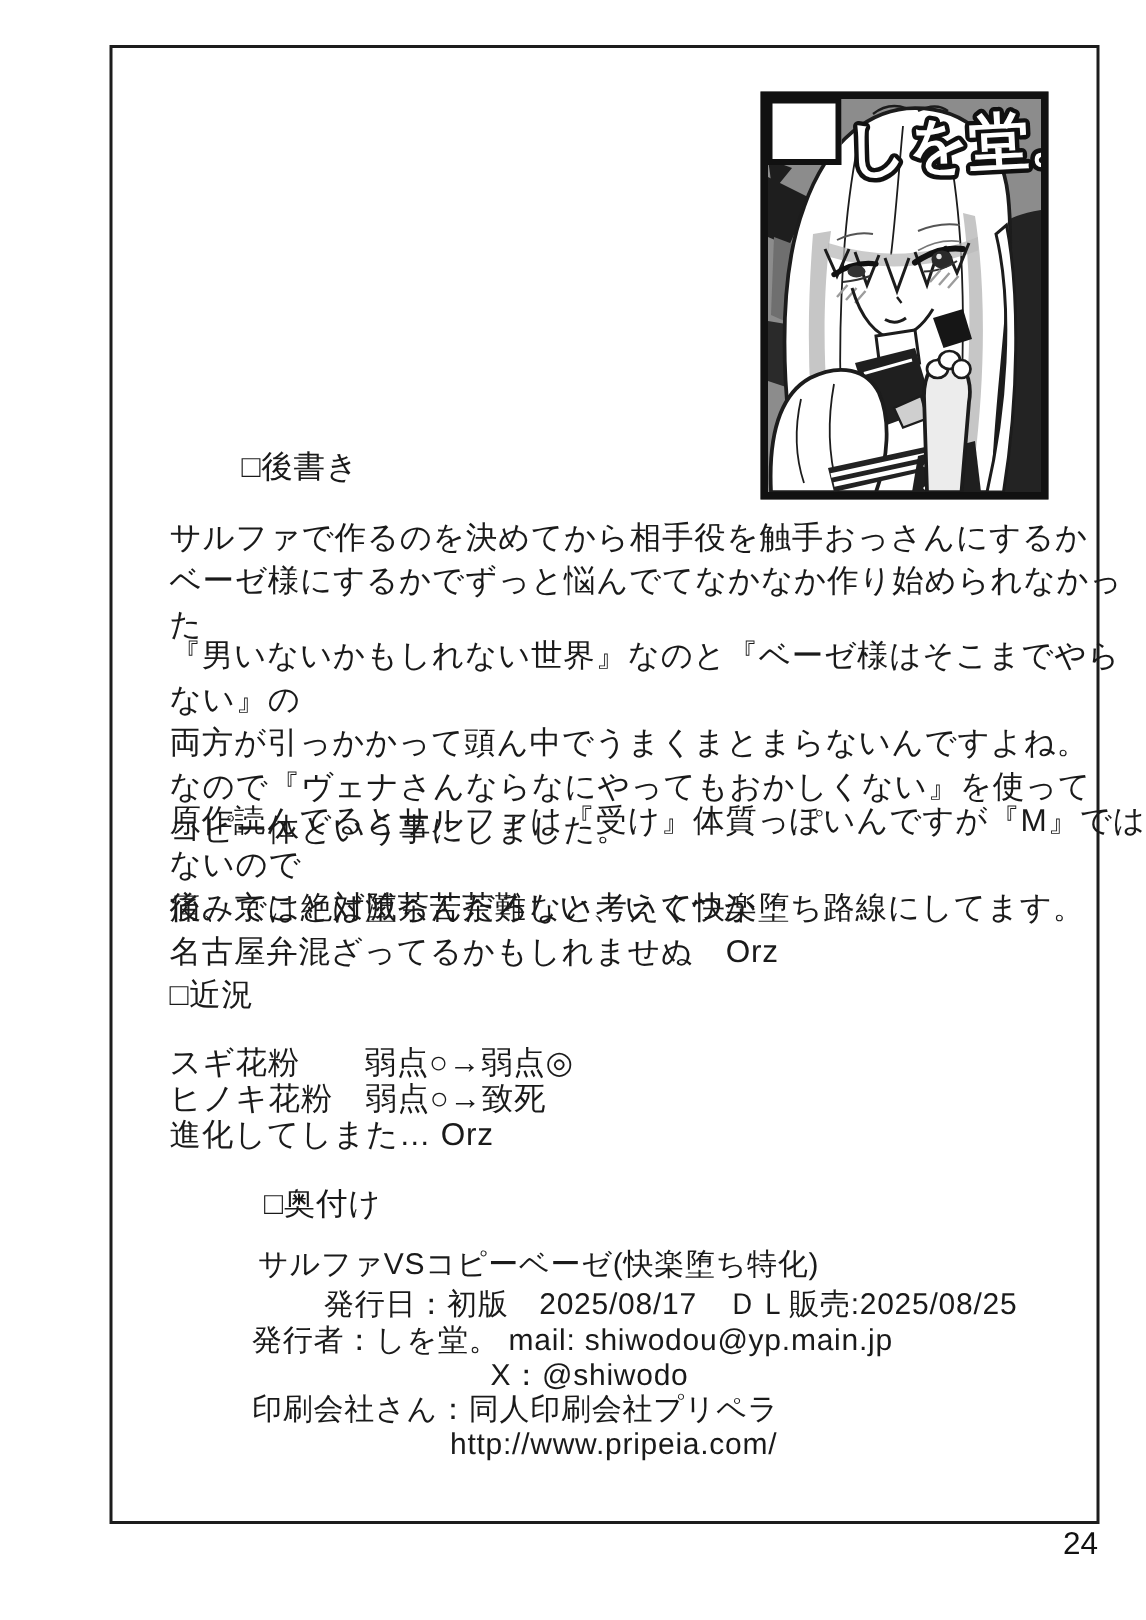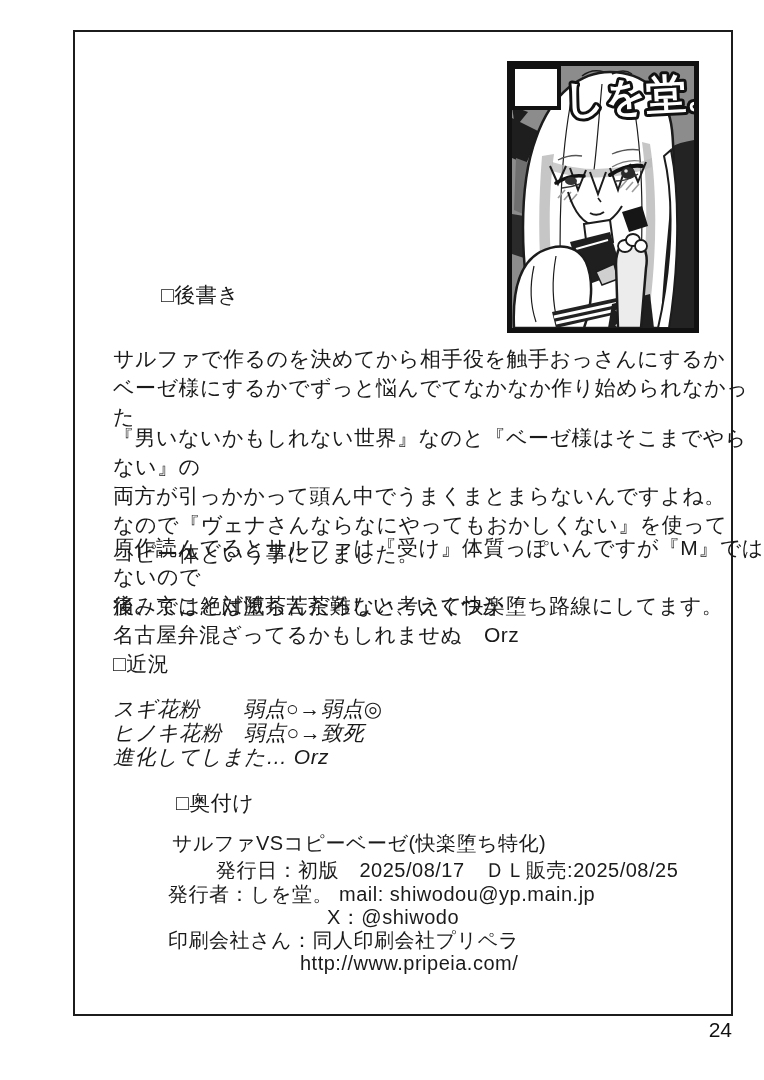--- a/index.html
+++ b/index.html
@@ -9,21 +9,21 @@
     font-family:"Liberation Sans","DejaVu Sans",sans-serif;
     color:#1a1a1a;
   }
   .page-frame{
     position:absolute;left:73px;top:30px;width:656px;height:982px;
     border:2px solid #1c1c1c;background:#ffffff;
   }
   .txt{position:absolute;white-space:pre-line;letter-spacing:.5px;}
   .body-block{font-size:21px;line-height:29px;}
   .heading{font-size:21px;line-height:26px;}
-  .status-block{font-size:21px;line-height:24px;font-style:italic;}
+  .status-block{font-size:21px;line-height:24px;}
   .colo{font-size:20px;line-height:23px;white-space:pre;}
   .page-number{
     position:absolute;top:1018px;right:32px;font-size:21px;color:#111;
     letter-spacing:0;
   }
   
   .artist-card{
     position:absolute;left:507px;top:61px;width:192px;height:272px;
     border:5px solid #111;box-sizing:border-box;background:#8c8c8c;overflow:hidden;
   }
@@ -104,21 +104,21 @@
     <ellipse cx="129" cy="180" rx="6" ry="6" fill="#ffffff" stroke="#1c1c1c" stroke-width="1.8"></ellipse>
 
     <path d="M110 146 L130 140 L136 160 L117 166 Z" fill="#161616"></path>
   </svg>
   <div class="corner-box"></div>
   <svg class="logo-svg" viewBox="0 0 136 58">
     <text x="4" y="44" font-size="40" font-weight="bold" fill="#ffffff" stroke="#111" stroke-width="6" paint-order="stroke" stroke-linejoin="round" transform="rotate(-3 68 29)">しを堂。</text>
   </svg>
 </div>
 
-<div class="txt heading" style="left:113px;top:282px;padding-left:48px;">□後書き</div>
+<div class="txt heading" style="left:113px;top:299px;padding-left:48px;">□後書き</div>
 
 <div class="txt body-block" style="left:113px;top:344px;">サルファで作るのを決めてから相手役を触手おっさんにするか
 ベーゼ様にするかでずっと悩んでてなかなか作り始められなかった</div>
 
 <div class="txt body-block" style="left:113px;top:423px;">『男いないかもしれない世界』なのと『ベーゼ様はそこまでやらない』の
 両方が引っかかって頭ん中でうまくまとまらないんですよね。
 なので『ヴェナさんならなにやってもおかしくない』を使って
 コピー体という事にしました。</div>
 
 <div class="txt body-block" style="left:113px;top:533px;">原作読んでるとサルファは『受け』体質っぽいんですが『M』ではないので

